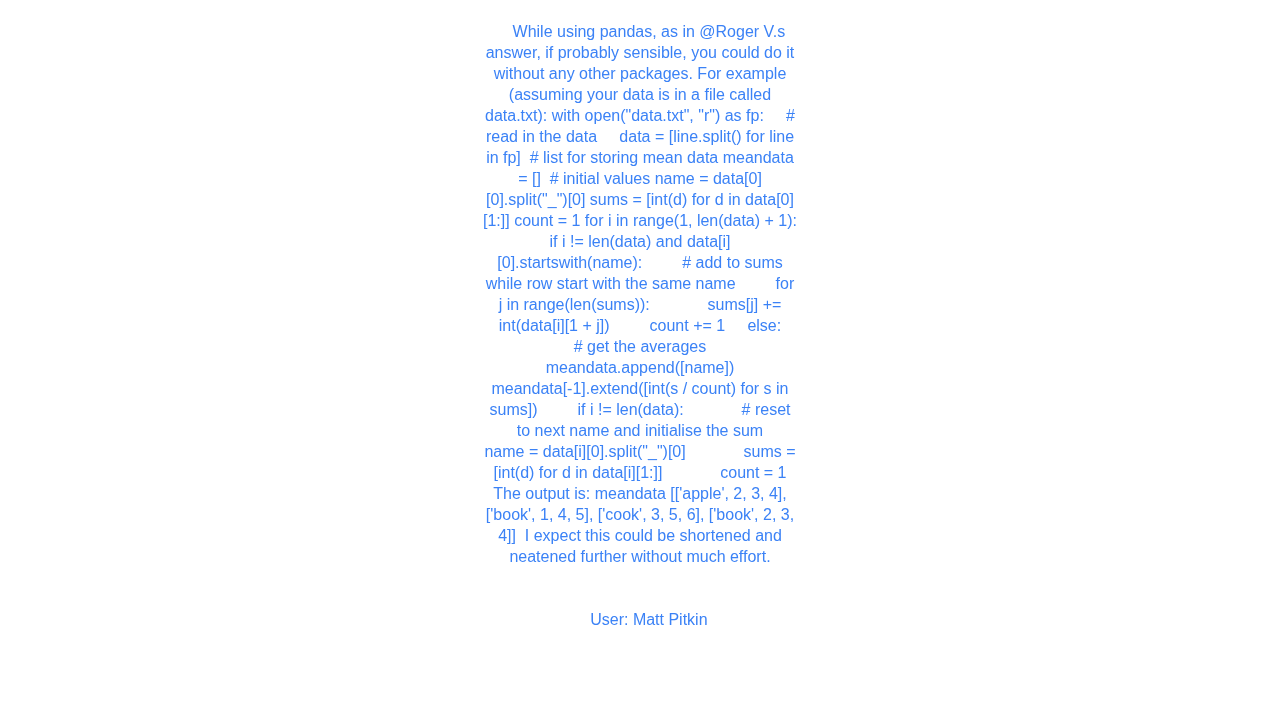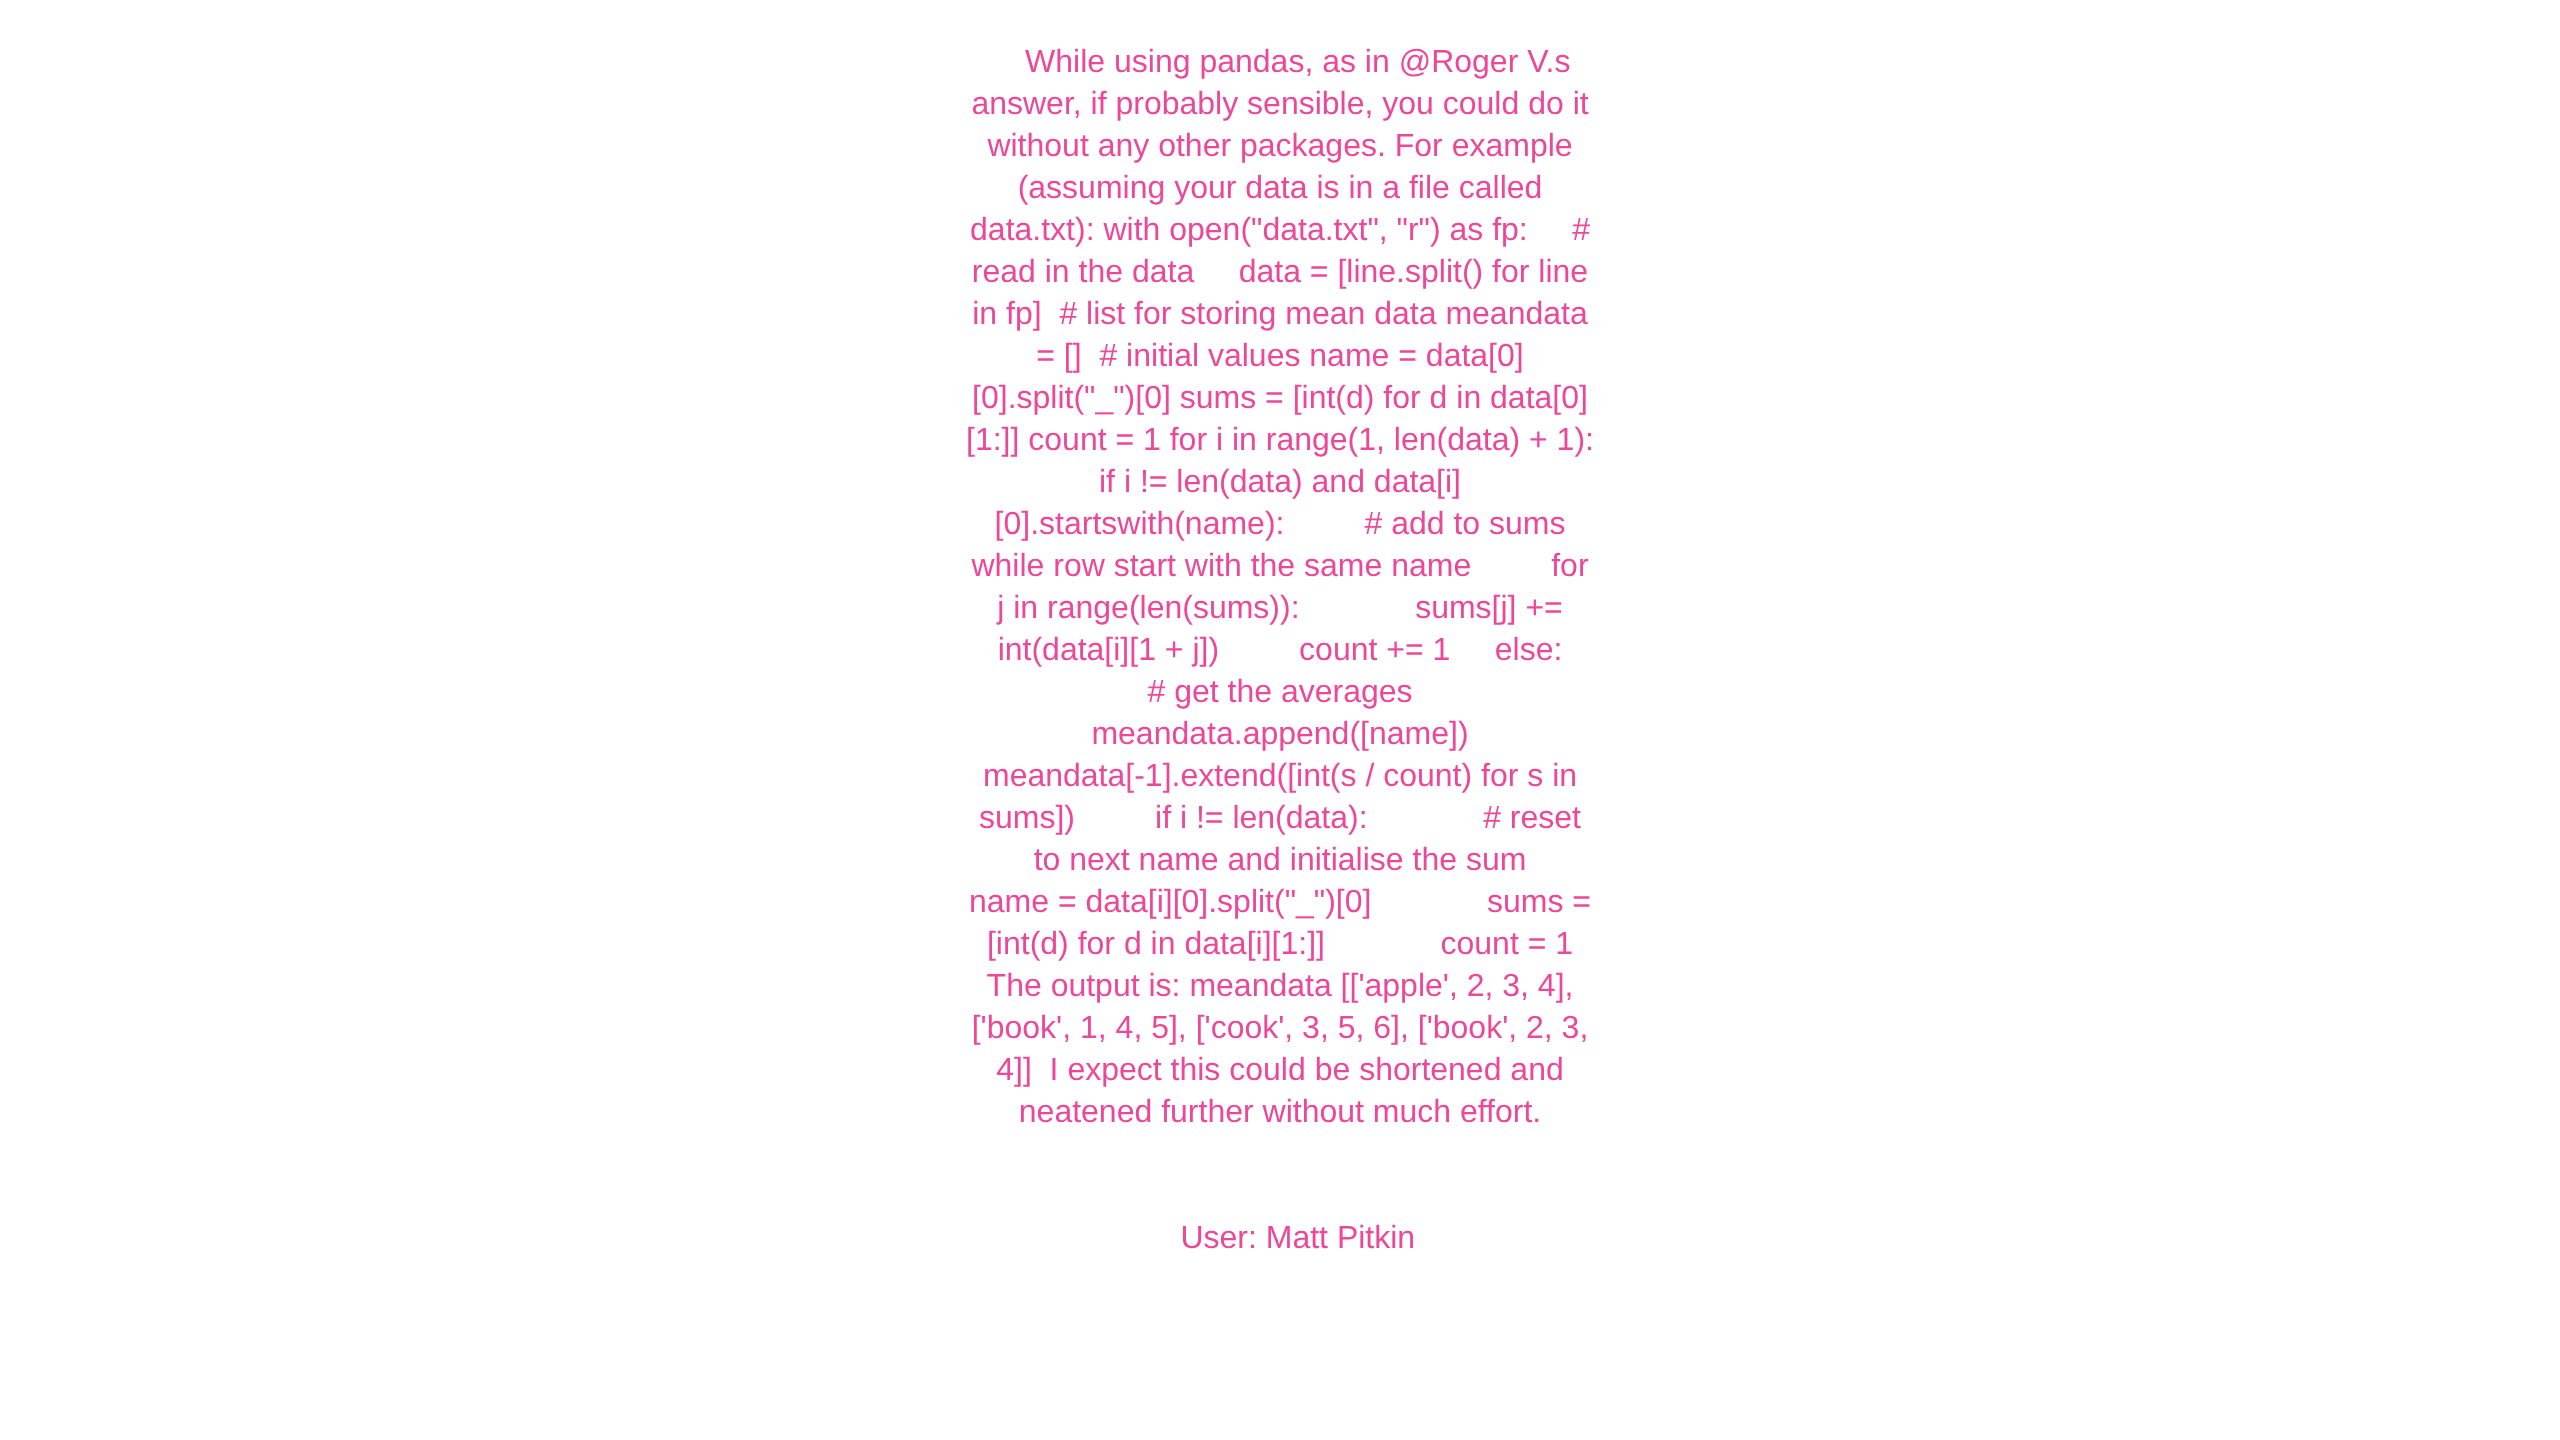--- a/index.html
+++ b/index.html
@@ -22,21 +22,21 @@
     flex-direction: column;
     align-items: center;
   }
   .answer-body {
     width: 316px;
     margin: 0;
     padding: 0;
     font-size: 16px;
     line-height: 21px;
     text-align: center;
-    color: #ec4899;
+    color: #3b82f6;
     white-space: pre-wrap;
     word-wrap: break-word;
     overflow-wrap: break-word;
     letter-spacing: 0;
   }
   .answer-text {
     display: inline;
   }
 </style>
 </head>

